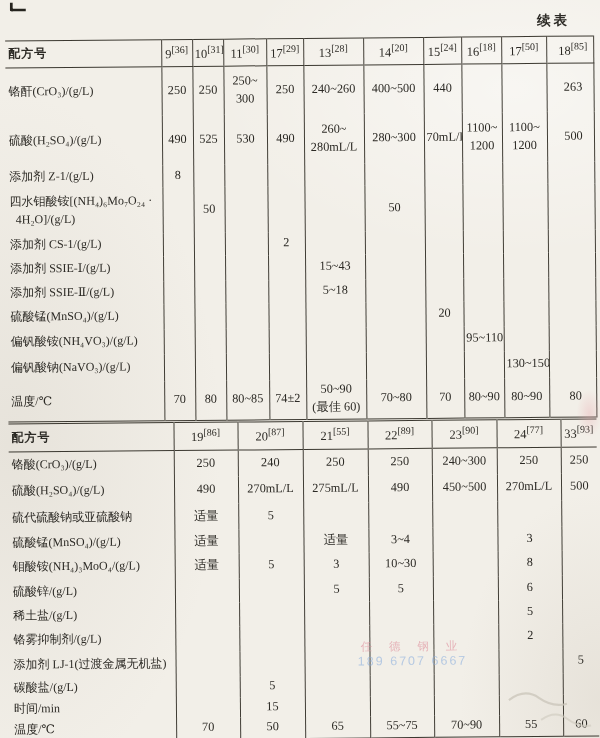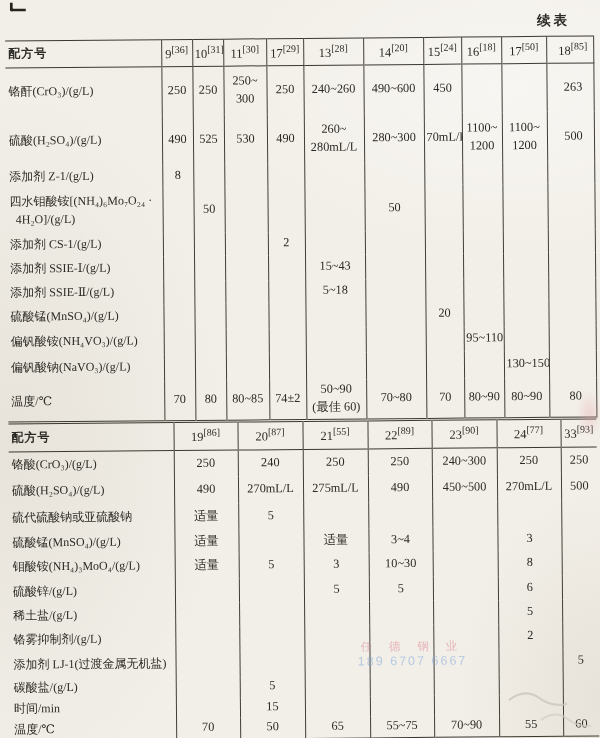--- a/index.html
+++ b/index.html
@@ -91,22 +91,22 @@
         </thead>
         <tbody>
           <tr>
             <td class="lab">铬酐(CrO₃)/(g/L)</td>
             <td class="val">250</td>
             <td class="val">250</td>
             <td class="val">250~
 300</td>
             <td class="val">250</td>
             <td class="val">240~260</td>
-            <td class="val">490~600</td>
-            <td class="val">450</td>
+            <td class="val">400~500</td>
+            <td class="val">440</td>
             <td class="val"></td>
             <td class="val"></td>
             <td class="val">263</td>
           </tr>
           <tr>
             <td class="lab">硫酸(H₂SO₄)/(g/L)</td>
             <td class="val">490</td>
             <td class="val">525</td>
             <td class="val">530</td>
             <td class="val">490</td>

